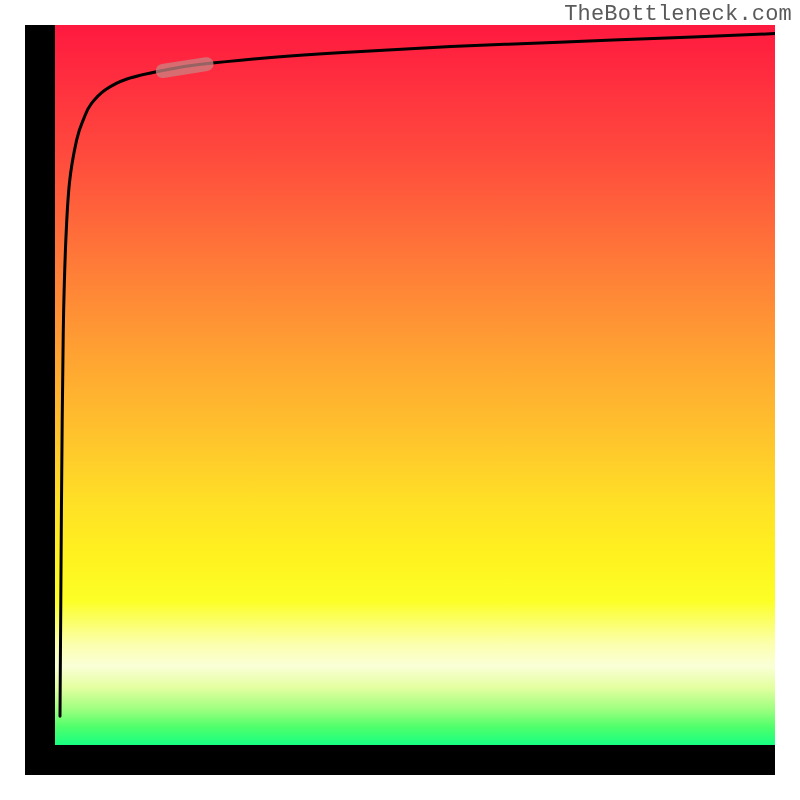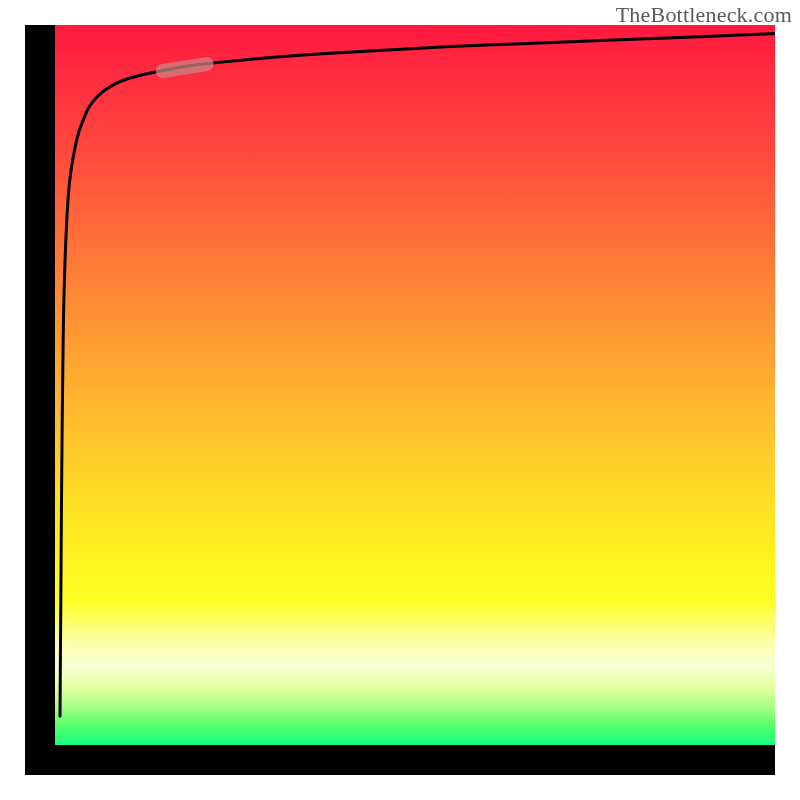--- a/index.html
+++ b/index.html
@@ -12,21 +12,21 @@
   }
   .chart-container {
     position: relative;
     width: 800px;
     height: 800px;
   }
   .attribution {
     position: absolute;
     top: 2px;
     right: 8px;
-    font-family: Liberation Serif, serif;
+    font-family: Liberation Mono, monospace;
     font-size: 22px;
     color: #5a5a5a;
     letter-spacing: 0.2px;
   }
   .plot-frame {
     position: absolute;
     left: 25px;
     top: 25px;
     width: 750px;
     height: 750px;

